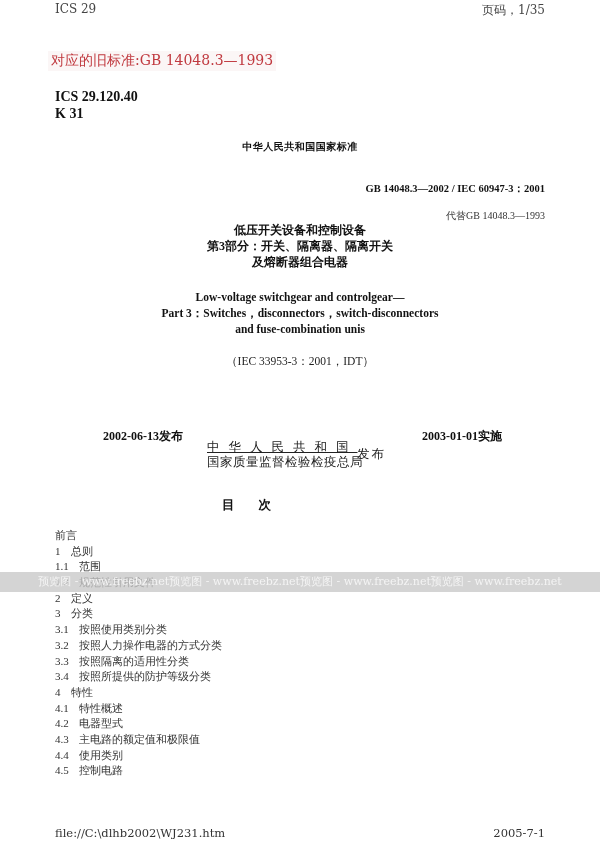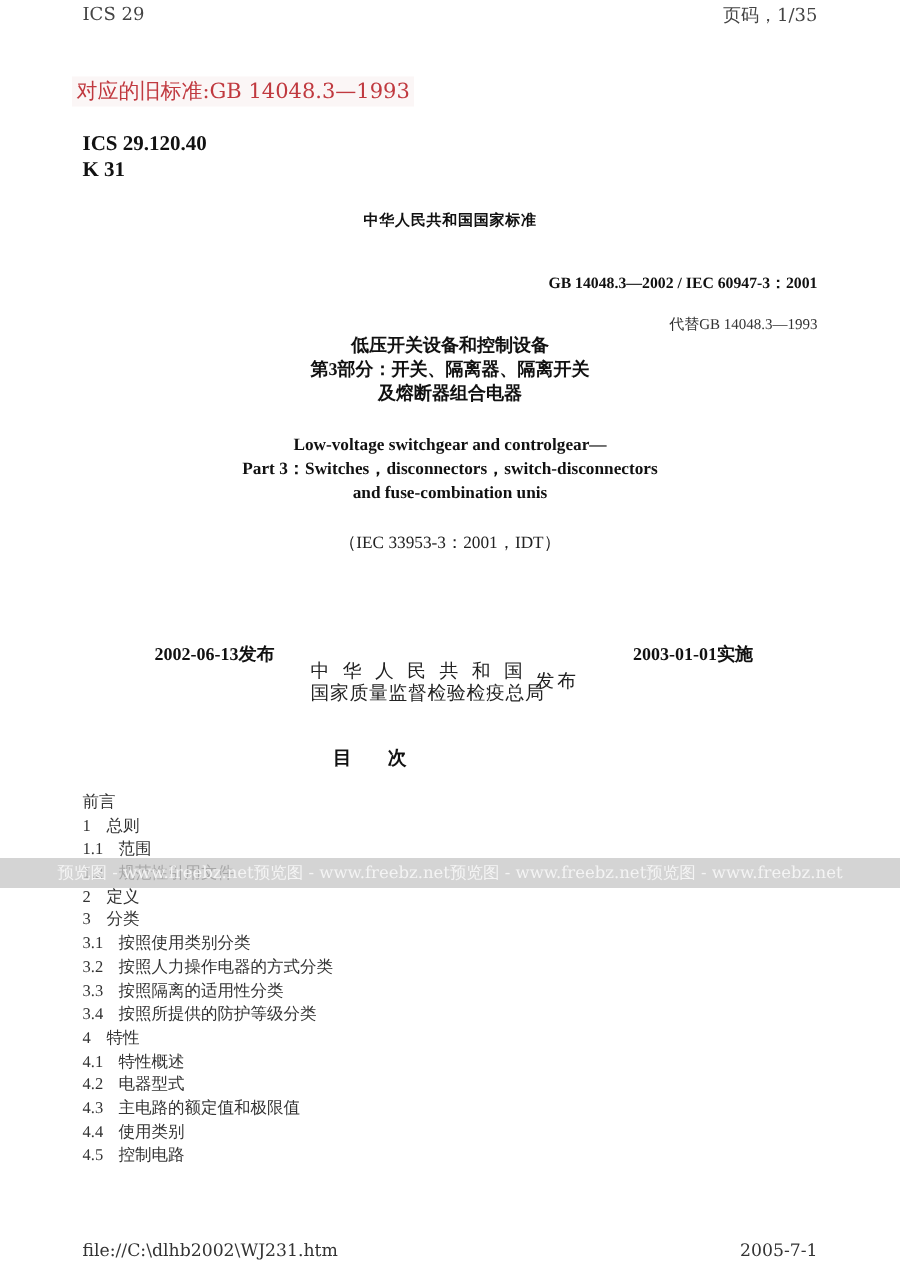--- a/index.html
+++ b/index.html
@@ -14,21 +14,21 @@
   .meta { left: 55px; font-size: 14px; font-weight: bold; }
   .national-title { left: 0; width: 600px; text-align: center; top: 140px; font-size: 10px; font-weight: bold; letter-spacing: 0.5px; }
   .std-no { right: 55px; top: 182px; font-size: 10.5px; font-weight: bold; }
   .replaces { right: 55px; top: 209px; font-size: 10px; color: #333; margin-left: 33px; }
   .center-block { left: 0; width: 600px; text-align: center; }
   .cn-title { font-size: 12px; font-weight: bold; line-height: 16px; }
   .en-title { font-size: 11.5px; font-weight: bold; line-height: 16px; }
   .idt { font-size: 11.5px; color: #222; }
   .date { top: 428px; font-size: 12px; font-weight: bold; }
   .issuer { left: 207px; top: 439px; font-size: 12.5px; line-height: 15px; color: #222; }
-  .issuer .l1 { letter-spacing: 9px; }
+  .issuer .l1 { letter-spacing: 9px; text-decoration: underline; }
   .issuer .l2 { letter-spacing: 0.5px; }
   .publish { left: 357px; top: 446px; font-size: 12.5px; color: #222; letter-spacing: 2px; }
   .toc-title { left: 0; width: 493px; text-align: center; top: 497px; font-size: 12.5px; font-weight: bold; letter-spacing: 24px; text-indent: 24px; }
   .toc { left: 55px; top: 528px; font-size: 11px; color: #333; }
   .toc .row { height: 15.7px; line-height: 15.7px; display: flex; }
   .toc .num { display: inline-block; }
   .toc .row.l1 .num { width: 16px; }
   .toc .row.l2 .num { width: 24px; }
   .watermark { left: 0; top: 572px; width: 600px; height: 20px; background: rgba(200,200,200,0.78); font-size: 11px; color: #f4f4f4; line-height: 20px; display: flex; justify-content: center; }
   .footer { top: 826px; font-size: 11.5px; color: #333; }

